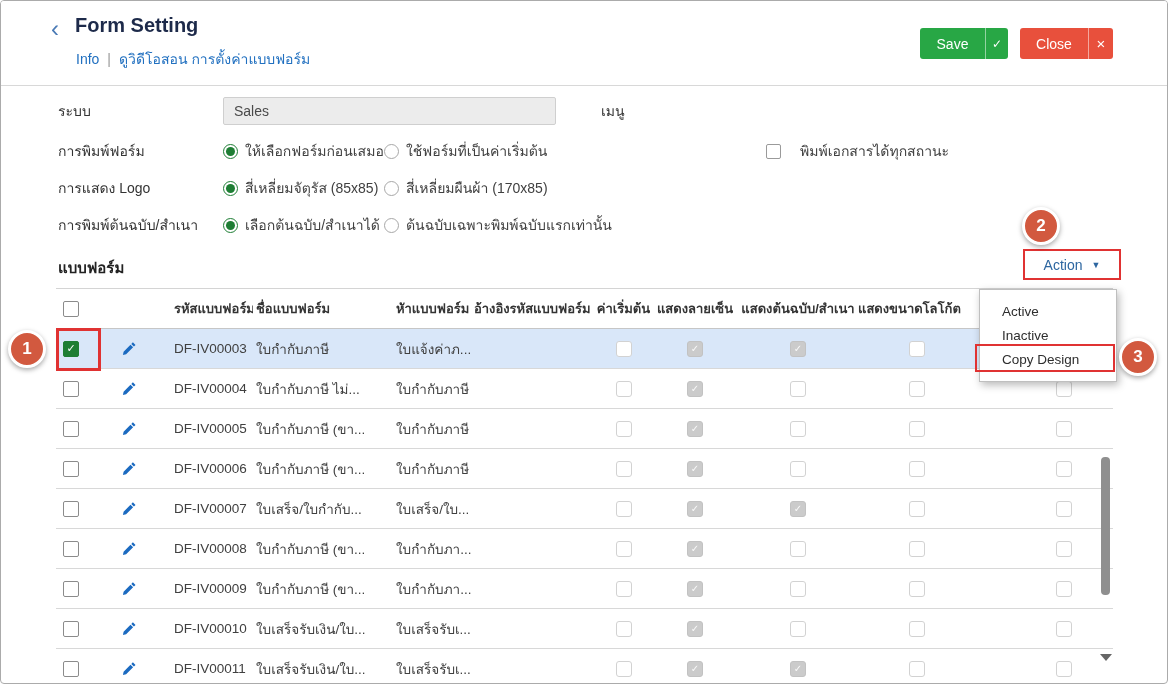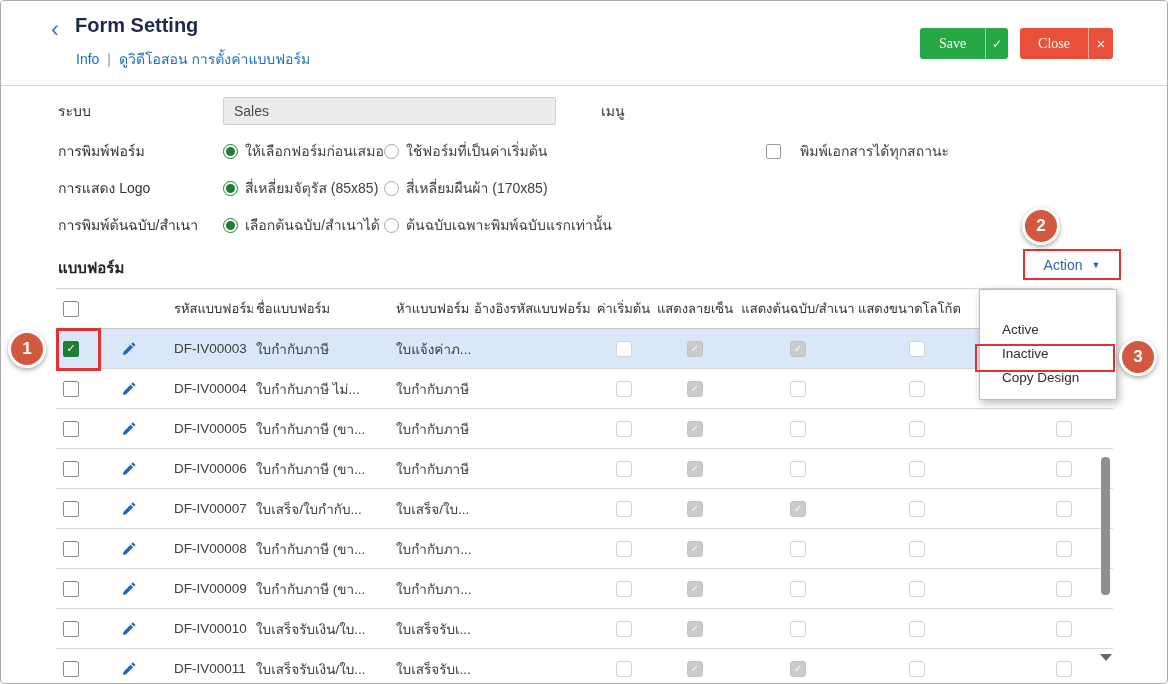--- a/index.html
+++ b/index.html
@@ -10,21 +10,21 @@
   .abs{position:absolute;}
 
   
   .hdr-bar{left:0;top:0;width:1166px;height:84px;background:#fff;border-bottom:1px solid #d8d8d8;}
   .back{left:50px;top:16px;font-size:24px;color:#4a7ab5;line-height:24px;cursor:pointer;}
   .title{left:74px;top:13px;font-size:20px;font-weight:600;color:#1d2a4a;}
   .subtitle{left:75px;top:47px;font-size:14px;}
   .link{color:#2170c0;cursor:pointer;}
   .sep{color:#999;margin:0 8px;}
   .btn{display:flex;align-items:stretch;border-radius:3px;color:#fff;font-size:14px;cursor:pointer;overflow:hidden;}
-  .btn .main{display:flex;align-items:center;justify-content:center;font-family:Liberation Serif, serif;}
+  .btn .main{display:flex;align-items:center;justify-content:center;}
   .btn .aux{display:flex;align-items:center;justify-content:center;border-left:1px solid rgba(255,255,255,.5);}
   .save{left:919px;top:27px;width:88px;height:31px;background:#28a745;}
   .save .main{width:65px;} .save .aux{width:22px;font-size:12px;}
   .close{left:1019px;top:27px;width:93px;height:31px;background:#e8503c;}
   .close .main{width:68px;} .close .aux{width:24px;font-size:15px;}
 
   
   .flabel{font-size:14px;color:#333;line-height:20px;}
   .dinput{height:26px;background:#ececec;border:1px solid #cfcfcf;font-size:14px;color:#4a4a4a;
           line-height:26px;padding:0 10px;border-radius:2px;}
@@ -39,21 +39,21 @@
   
   .sec-title{left:57px;top:255px;font-size:15px;font-weight:bold;color:#222;}
   .hrline{left:55px;top:287px;width:1057px;height:1px;background:#d4d4d4;}
   .action-btn{left:1026px;top:251px;width:90px;height:26px;background:#fff;display:flex;
               align-items:center;justify-content:center;font-size:14px;color:#2d66a0;cursor:pointer;}
   .caret{font-size:9px;margin-left:9px;color:#2d66a0;}
 
   
   .table{left:55px;top:288px;width:1057px;}
   .thead,.trow{display:flex;height:40px;box-sizing:border-box;align-items:center;background:#fff;}
-  .thead{border-bottom:1px solid #c6c6c6;font-size:13px;font-weight:normal;color:#333;align-items:center;}
+  .thead{border-bottom:1px solid #c6c6c6;font-size:13px;font-weight:bold;color:#333;align-items:center;}
   .trow{border-bottom:1px solid #d8d8d8;font-size:13.5px;color:#404040;}
   .trow.sel{background:#d9e7f9;}
   .cell{display:flex;align-items:center;box-sizing:border-box;overflow:hidden;white-space:nowrap;flex:0 0 auto;}
   .c1{width:55px;padding-left:7px;}
   .c2{width:60px;padding-left:10px;}
   .c3{width:82px;padding-left:3px;}
   .c4{width:138px;padding-left:3px;padding-right:4px;}
   .c5{width:80px;padding-left:5px;padding-right:4px;}
   .c6{width:125px;padding-left:3px;}
   .c7{width:55px;justify-content:center;}
@@ -72,21 +72,21 @@
   .gbox.gchecked{background:#cbcbcb;border-color:#c2c2c2;}
   .pencil{width:16px;height:16px;display:block;cursor:pointer;}
 
   
   .sthumb{left:1100px;top:456px;width:9px;height:138px;background:#8f8f8f;border-radius:4px;cursor:pointer;}
   .sarrow{left:1099px;top:653px;width:0;height:0;border-left:6px solid transparent;
           border-right:6px solid transparent;border-top:7px solid #666;cursor:pointer;}
 
   
   .menu{left:978px;top:288px;width:136px;background:#fff;border:1px solid #bfbfbf;
-        box-shadow:2px 3px 8px rgba(0,0,0,.28);z-index:5;padding:28px 0 9px 0;}
+        box-shadow:2px 3px 8px rgba(0,0,0,.28);z-index:5;padding:10px 0 9px 0;}
   .mitem{height:24px;line-height:24px;padding-left:22px;font-size:13.5px;color:#2e2e2e;cursor:pointer;}
 
   
   .redbox{border:3px solid #e03232;box-sizing:border-box;z-index:4;background:transparent;}
   .redbox2{border:2px solid #e03232;box-sizing:border-box;z-index:6;background:transparent;}
   .circle{width:32px;height:32px;border:3px solid #fff;border-radius:50%;background:#d2593f;
           color:#fff;font-size:17px;font-weight:bold;display:flex;align-items:center;
           justify-content:center;z-index:10;box-shadow:0 2px 5px rgba(0,0,0,.35);}
 </style>
 </head>

